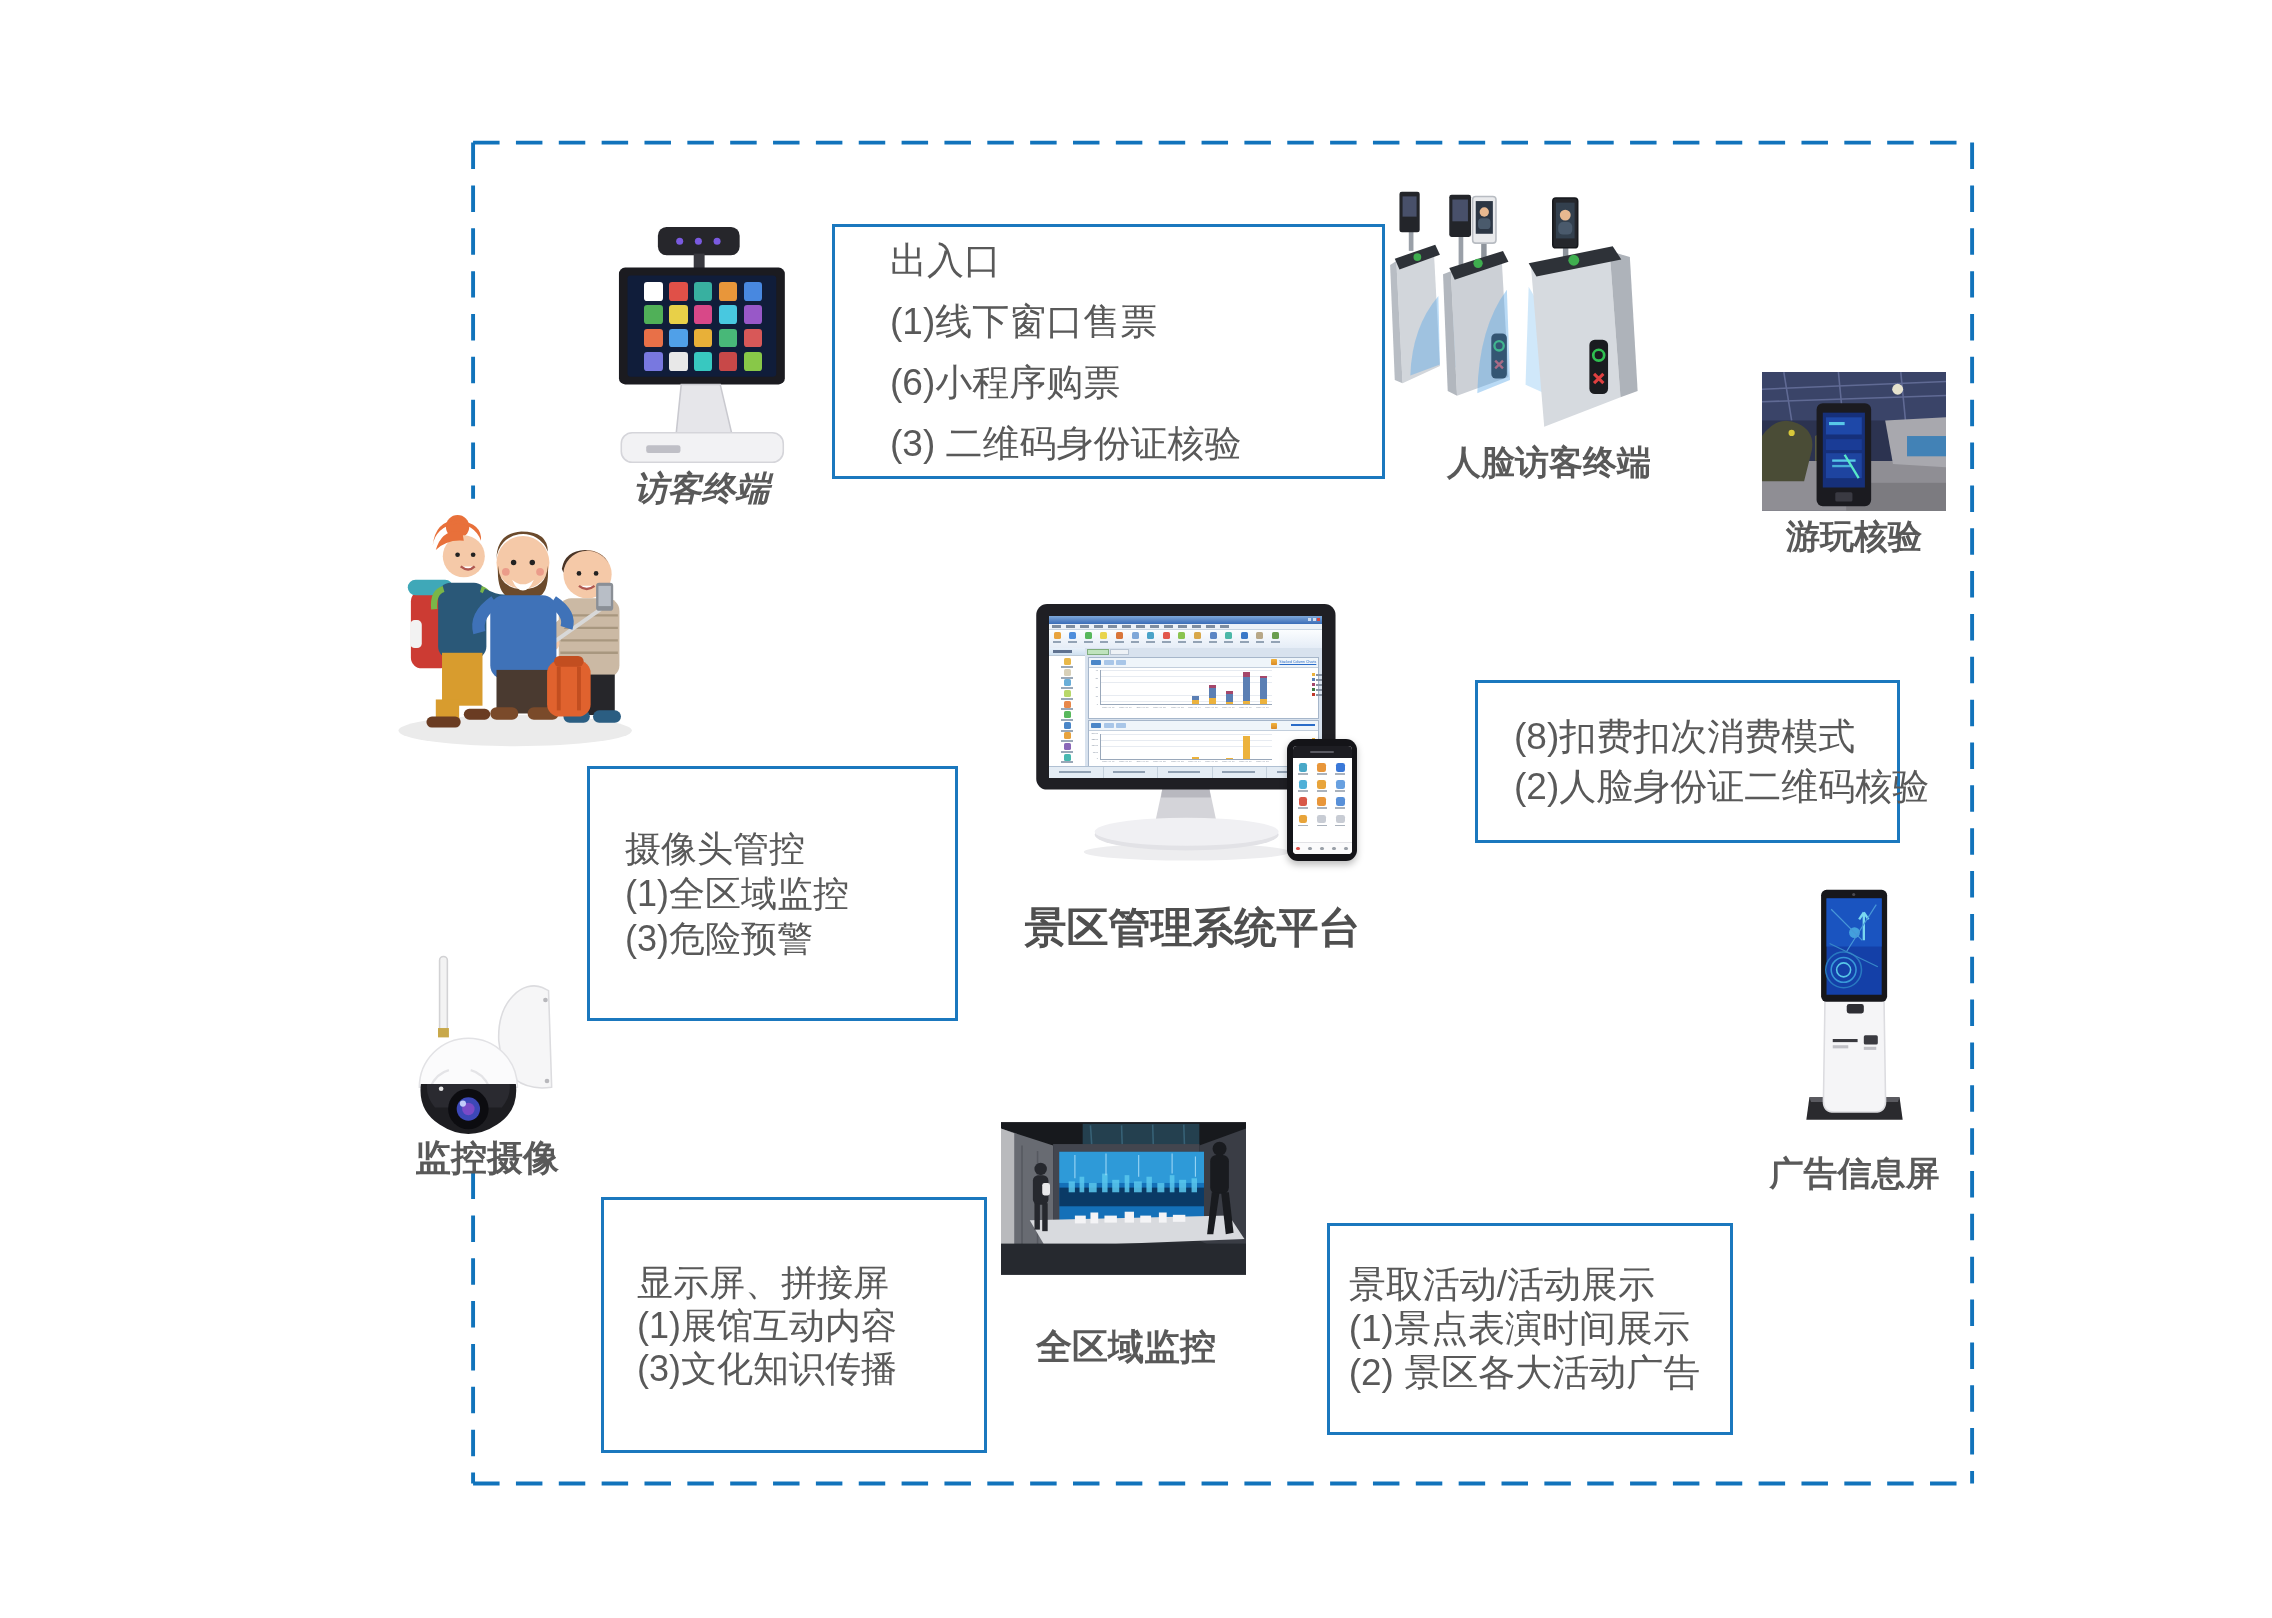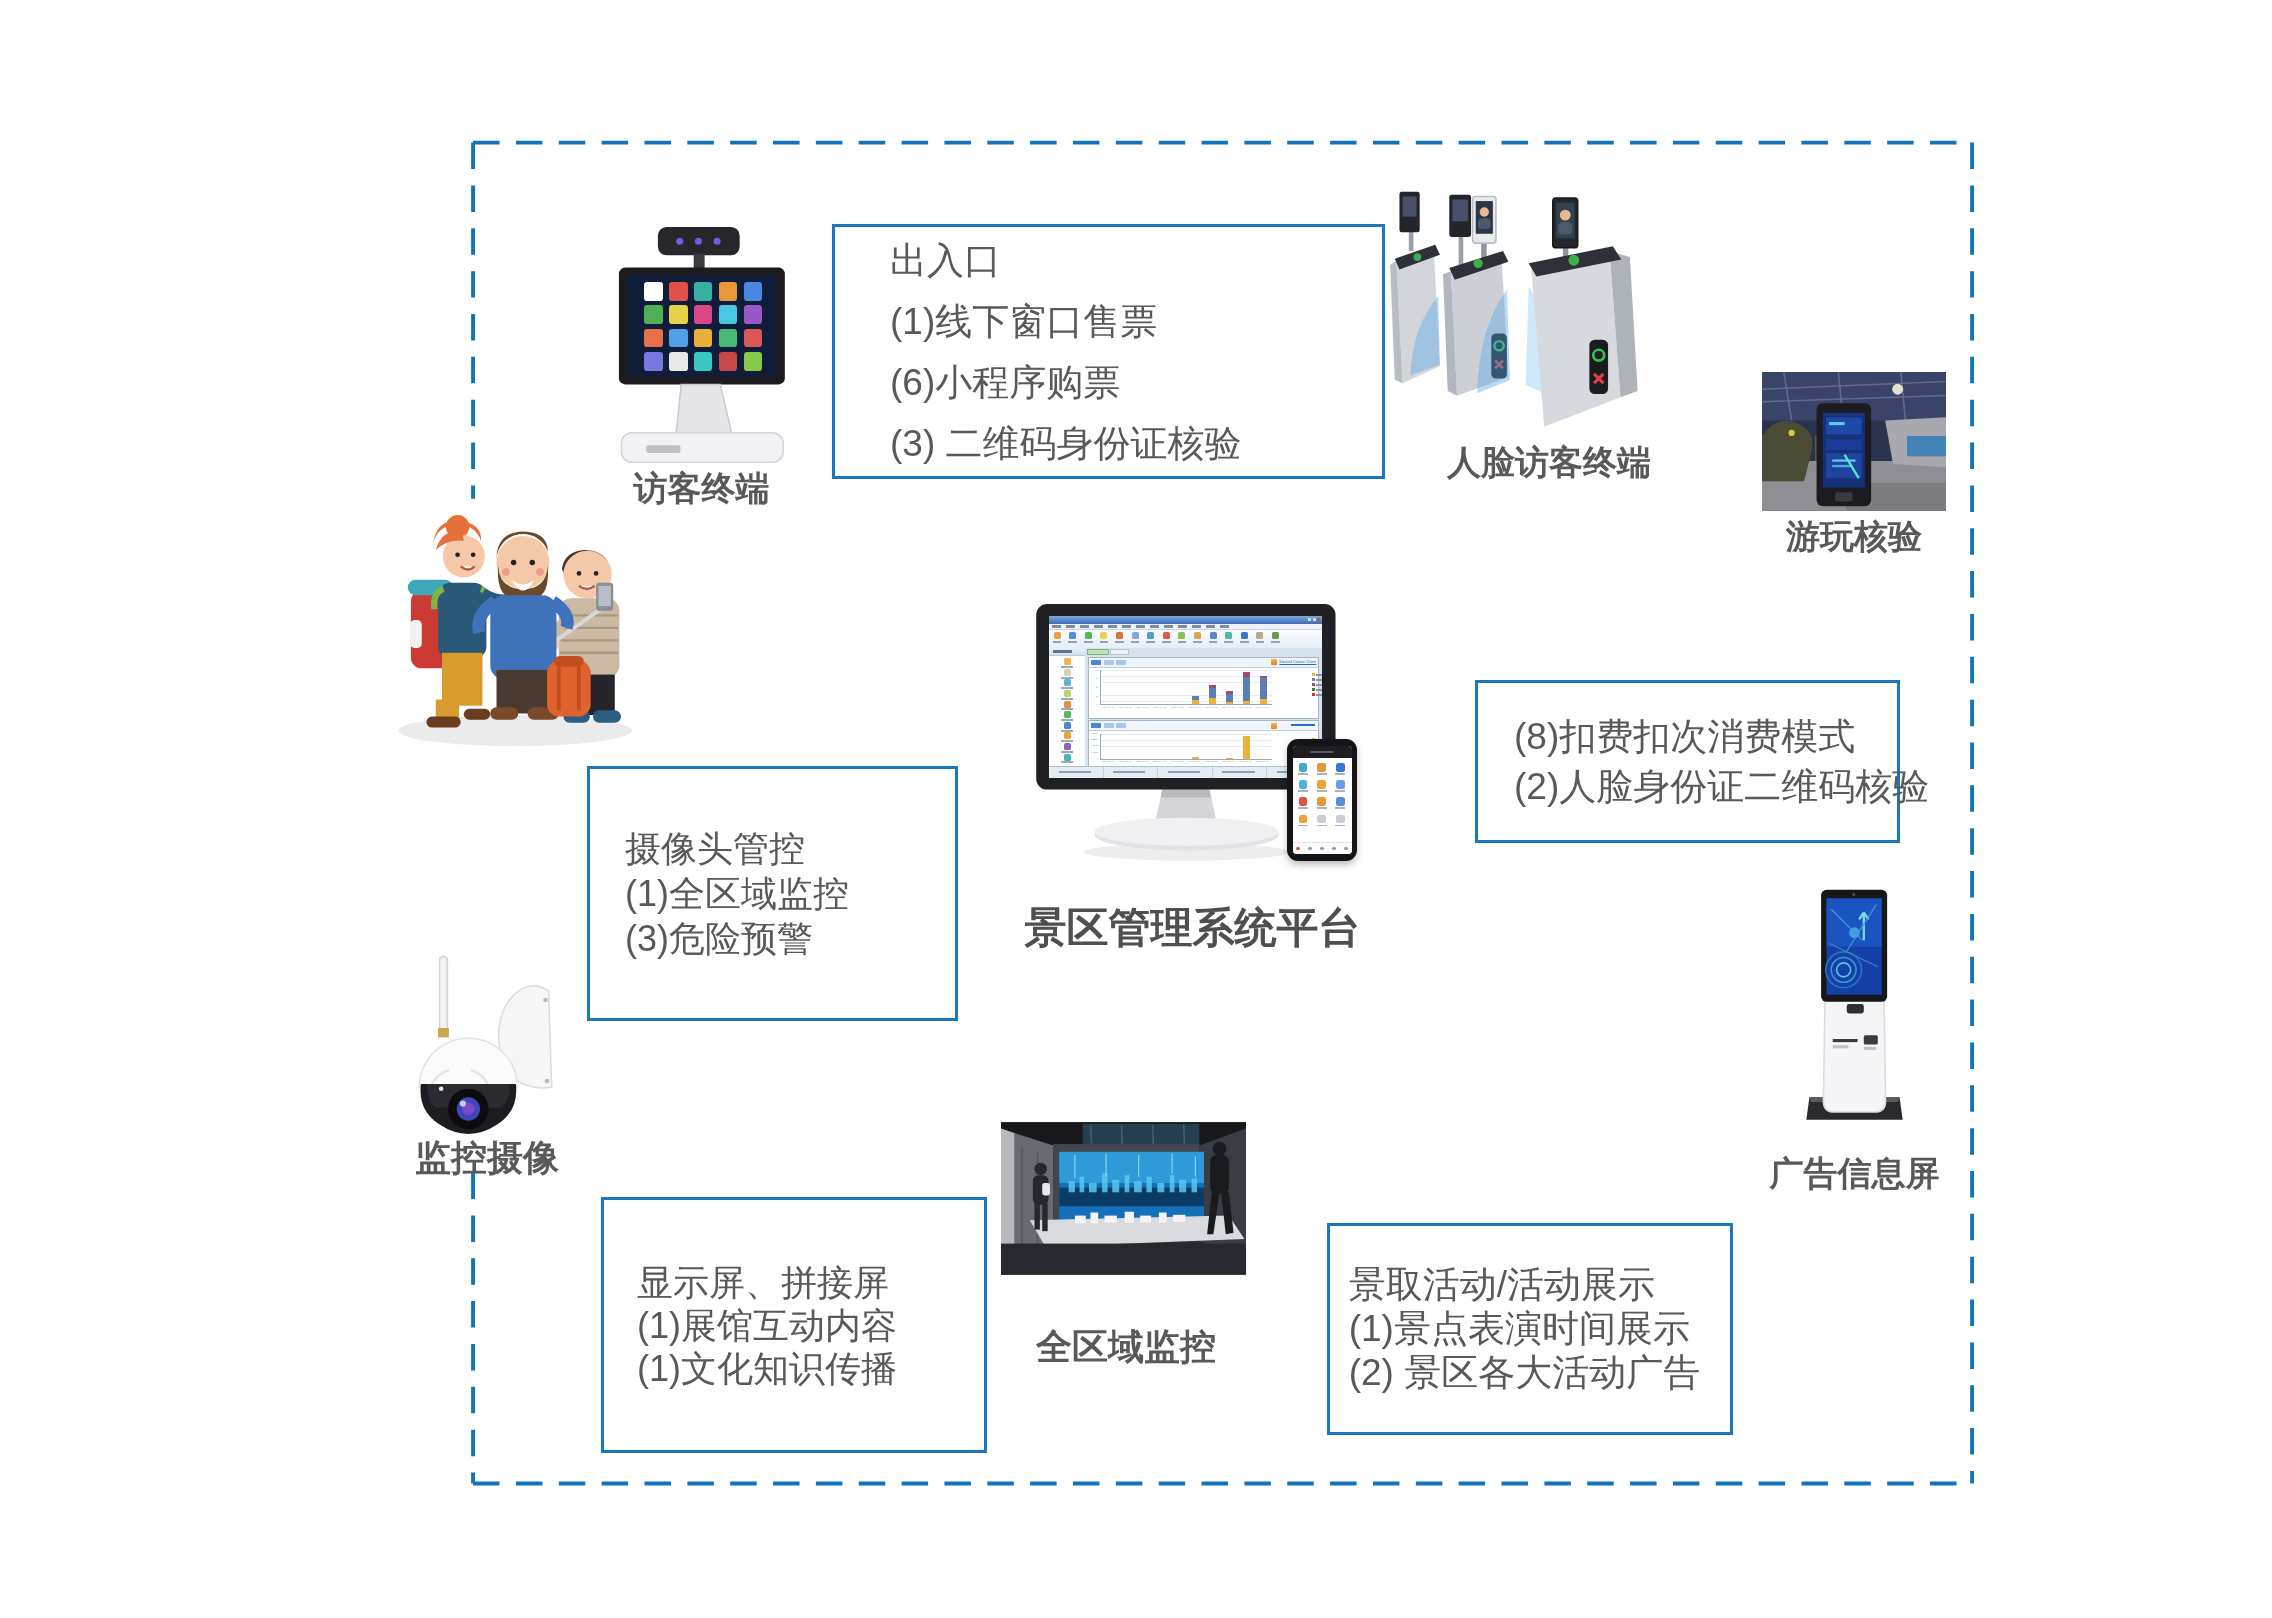--- a/index.html
+++ b/index.html
@@ -150,21 +150,21 @@
       <span class="ic" style="background: rgb(80, 160, 232);"></span>
       <span class="ic" style="background: rgb(232, 176, 56);"></span>
       <span class="ic" style="background: rgb(72, 184, 120);"></span>
       <span class="ic" style="background: rgb(216, 88, 88);"></span>
       <span class="ic" style="background: rgb(120, 120, 224);"></span>
       <span class="ic" style="background: rgb(232, 232, 232);"></span>
       <span class="ic" style="background: rgb(56, 200, 192);"></span>
       <span class="ic" style="background: rgb(200, 72, 72);"></span>
       <span class="ic" style="background: rgb(136, 200, 72);"></span>
     </div>
-  <div class="cap" style="left:615px;top:466px;width:173px;">访客终端</div>
+  <div class="cap" style="left:615px;top:466px;width:173px;font-style:italic;">访客终端</div>
 
   <div class="tbox" id="box-entrance">
     <div class="ln">出入口</div>
     <div class="ln">(1)线下窗口售票</div>
     <div class="ln">(6)小程序购票</div>
     <div class="ln">(3) 二维码身份证核验</div>
   </div>
 
   <svg style="left:1387px;top:187px;" width="288" height="257" viewBox="1780 240 370 330">
 
@@ -546,21 +546,21 @@
     <circle cx="601" cy="1424" r="15" fill="#3c48b8"></circle>
     <circle cx="601" cy="1424" r="8" fill="#7a4ac8"></circle>
     <circle cx="594" cy="1417" r="4" fill="#cfd8ff" opacity=".9"></circle>
     <circle cx="566" cy="1398" r="3" fill="#e8e8e8"></circle>
   </svg>
   <div class="cap" style="left:405px;top:1134px;width:164px;font-size:36px;">监控摄像</div>
 
   <div class="tbox" id="box-display">
     <div class="ln">显示屏、拼接屏</div>
     <div class="ln">(1)展馆互动内容</div>
-    <div class="ln">(1)文化知识传播</div>
+    <div class="ln">(3)文化知识传播</div>
   </div>
 
   <svg style="left:1001px;top:1122px;" width="245" height="153" viewBox="1285 1440 315 196">
     <rect x="1285" y="1440" width="315" height="196" fill="#2a2d33"></rect>
     <polygon points="1285,1440 1600,1440 1600,1474 1285,1492" fill="#17191d"></polygon>
     <rect x="1390" y="1442" width="150" height="34" fill="#24404f"></rect>
     <g stroke="#3c6a80" stroke-width="2" opacity=".8">
       <line x1="1400" y1="1444" x2="1402" y2="1474"></line>
         <line x1="1440" y1="1444" x2="1441" y2="1474"></line>
       <line x1="1480" y1="1443" x2="1481" y2="1474"></line>

